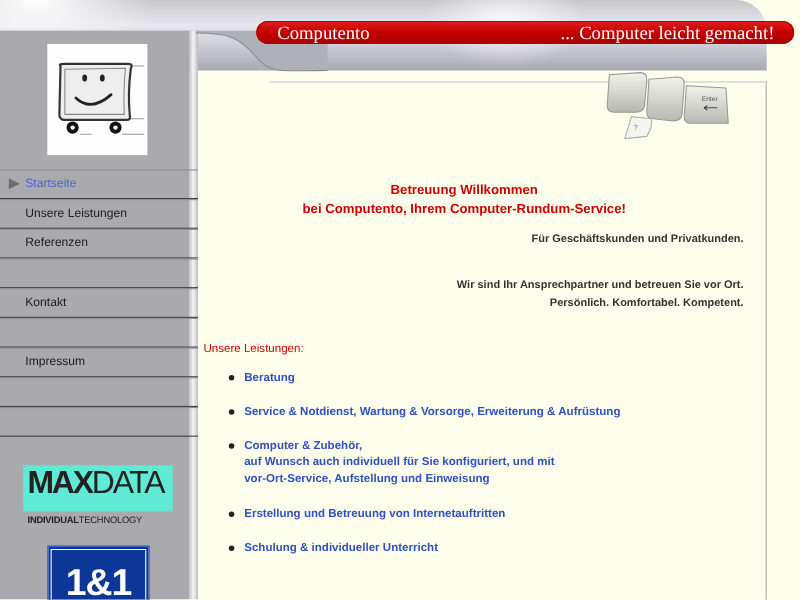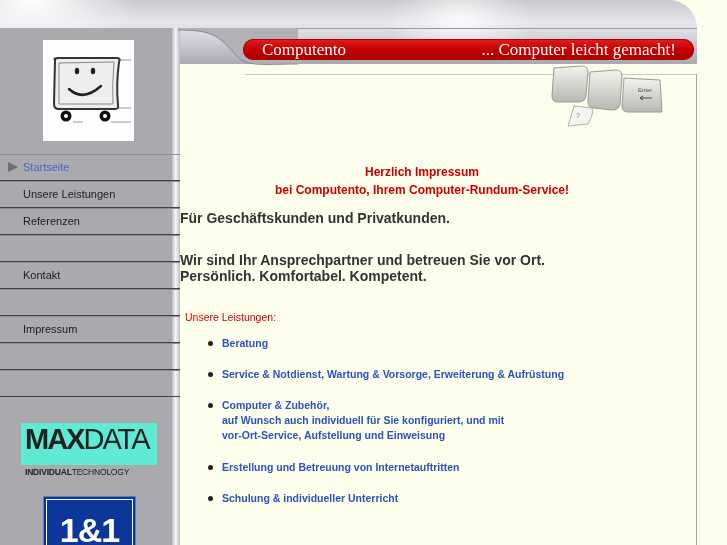--- a/index.html
+++ b/index.html
@@ -19,24 +19,24 @@
     background:radial-gradient(ellipse at 20% 0%, #ffffff 0%, rgba(255,255,255,0) 60%);
   }
   .header-band::after {
     content:""; position:absolute; left:380px; top:0; width:160px; height:64px;
     background:radial-gradient(ellipse at 50% 30%, rgba(255,255,255,.8) 0%, rgba(255,255,255,0) 65%);
   }
   .header-line {
     position:absolute; left:0; top:28px; width:697px; height:1px; background:#9a9aa2;
   }
   .banner {
-    position:absolute; left:243px; top:19px; width:451px; height:21px;
+    position:absolute; left:233px; top:19px; width:489px; height:21px;
     background:linear-gradient(180deg,#e0201f 0%,#c60000 50%,#a80000 100%);
     border-radius:11px; box-shadow:0 0 0 1px #b00000 inset;
-    color:#fff; font-family:"Liberation Serif", serif; font-size:17px; line-height:21px;margin-top:20px;
+    color:#fff; font-family:"Liberation Serif", serif; font-size:17px; line-height:21px;
   }
   .banner-left { position:absolute; left:19px; top:0; }
   .banner-right { position:absolute; right:18px; top:0; }
 
   
   .sidebar {
     position:absolute; left:0; top:28px; width:172px; height:517px;
     background:#a9a9ae;
   }
   .sidebar-edge {
@@ -78,21 +78,21 @@
 
   
   .content-border-top { position:absolute; left:245px; top:74px; width:451px; height:1px; background:#c8c8c8; }
   .content-border-right { position:absolute; left:696px; top:74px; width:1px; height:471px; background:#a8a8a8; }
   .keyboard {
     position:absolute; left:548px; top:62px; width:118px; height:68px;
   }
 
   .content { position:absolute; left:180px; top:0; width:516px; height:545px; }
   .welcome { position:absolute; left:0; top:163px; width:484px; text-align:center; color:#cc0000; font-size:12px; font-weight:bold; line-height:18px; }
-  .sub { position:absolute; left:0; width:484px; text-align:left; color:#333; font-size:14px; font-weight:bold; line-height:16px; }
+  .sub { position:absolute; left:12px; width:484px; text-align:right; color:#333; font-size:10px; font-weight:bold; line-height:16px; }
   .services-head { position:absolute; left:5px; top:311px; color:#cc0000; font-size:10.5px; font-weight:normal; }
   .svc-list { position:absolute; left:25px; top:0; margin:0; padding:0; list-style:none; }
   .svc {
     position:absolute; left:0; white-space:nowrap; font-size:10.5px; font-weight:bold; line-height:15px;
   }
   .svc .bullet { position:absolute; left:3px; top:5px; width:5px; height:5px; border-radius:50%; background:#222; }
   .svc a { display:block; margin-left:17px; color:#3050c0; cursor:pointer; }
 </style>
 </head>
 <body>
@@ -185,21 +185,21 @@
   <path d="M42 10 L68 8 Q74 8 74 14 L72 42 Q71 48 64 48 L46 46 Q40 46 40 40 Z" fill="url(#kg)" stroke="#9a9a94"></path>
   <path d="M76 16 L112 18 L114 50 L80 50 Q74 50 74 44 Z" fill="url(#kg)" stroke="#9a9a94"></path>
   <text x="90" y="30" font-size="6" fill="#555" font-family="Liberation Sans, sans-serif">Enter</text>
   <path d="M92 36 L104 36 M92 36 L95 34 M92 36 L95 38" stroke="#444" stroke-width="1"></path>
   <path d="M26 44 L44 46 Q46 52 40 62 L20 64 Z" fill="#f4f4f0" stroke="#b0b0aa"></path>
   <text x="28" y="56" font-size="7" fill="#777" font-family="Liberation Sans, sans-serif">?</text>
 </svg>
 
 <div class="content">
   <div class="welcome">
-    <div>Herzlich Impressum</div>
+    <div>Betreuung Willkommen</div>
     <div>bei Computento, Ihrem Computer-Rundum-Service!</div>
   </div>
   <div class="sub" style="top:210px">Für Geschäftskunden und Privatkunden.</div>
   <div class="sub" style="top:252px">Wir sind Ihr Ansprechpartner und betreuen Sie vor Ort.</div>
   <div class="sub" style="top:268px">Persönlich. Komfortabel. Kompetent.</div>
 
   <div class="services-head">Unsere Leistungen:</div>
 
   <div class="svc-list">
     <div class="svc" style="top:336px">

